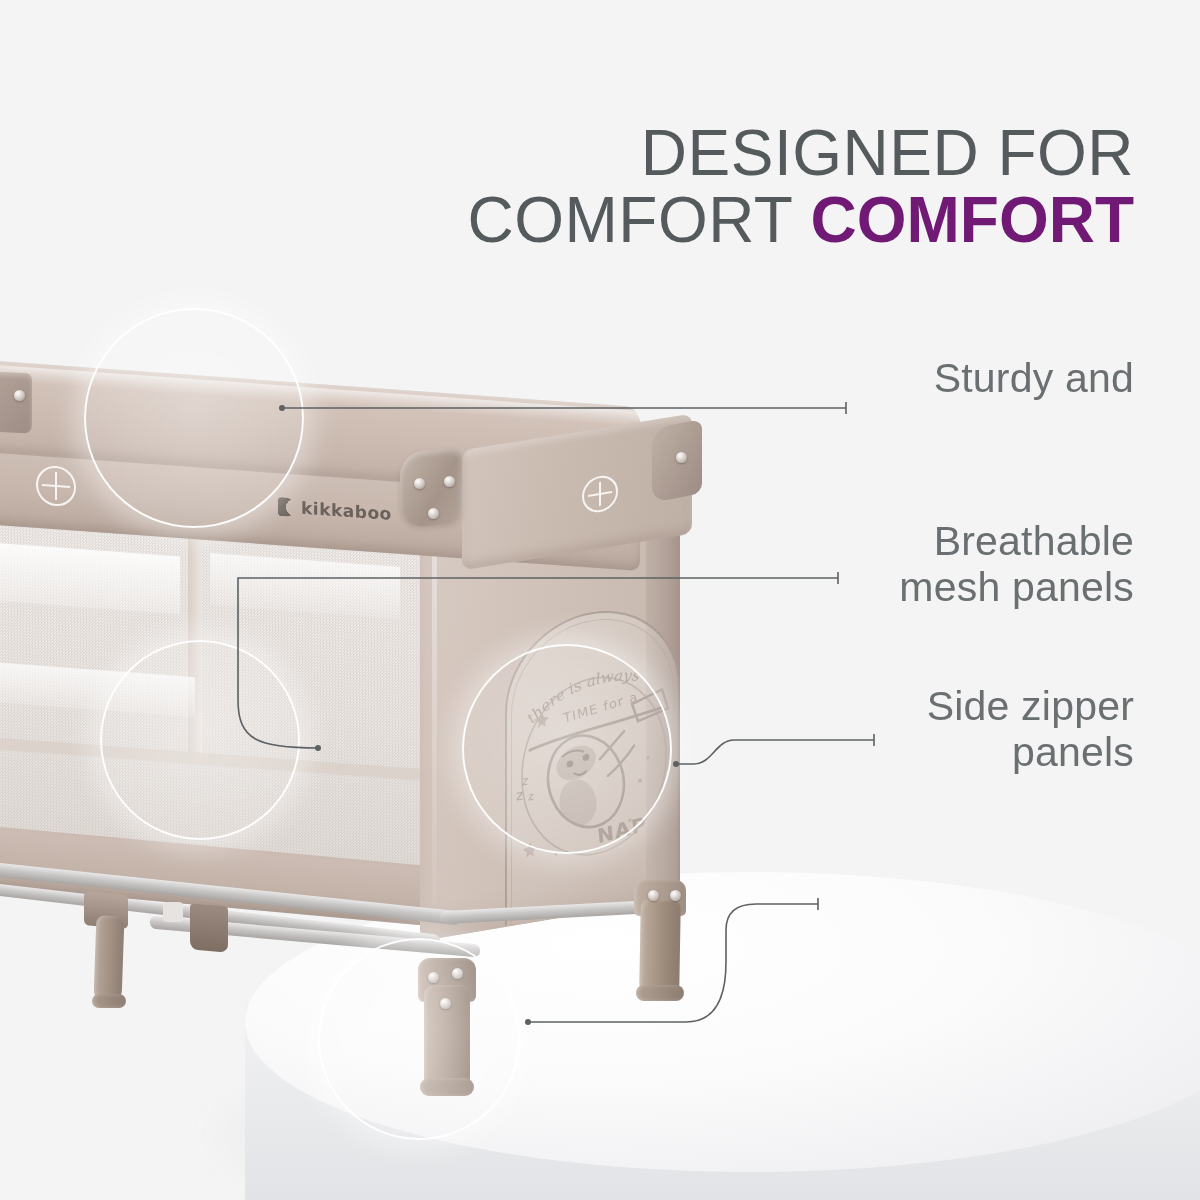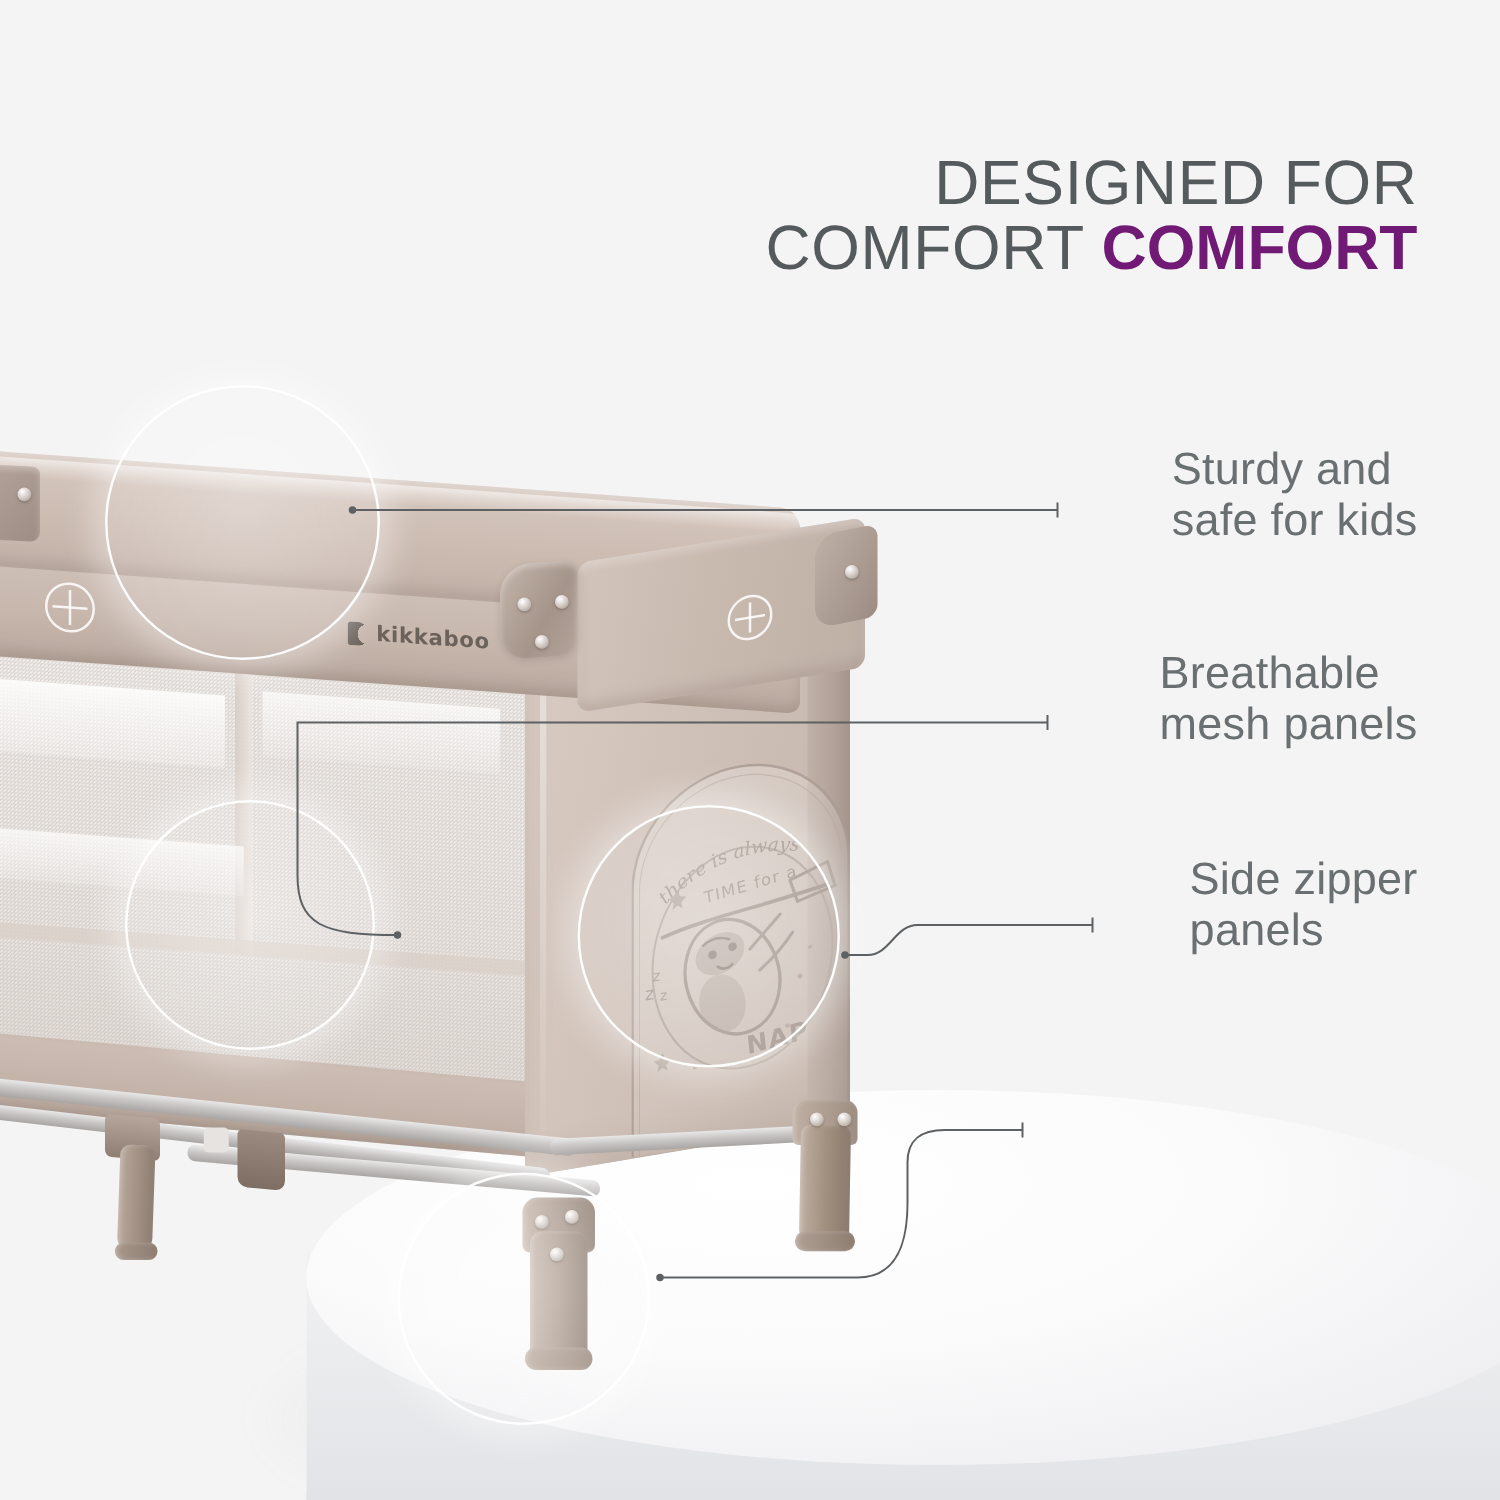--- a/index.html
+++ b/index.html
@@ -10,34 +10,34 @@
     overflow:hidden;
     position:relative;
   }
   #stage { position:absolute; inset:0; width:1200px; height:1200px; overflow:hidden; background:#f4f4f4; }
 
   
   #headline {
     position:absolute; right:66px; top:120px;
     text-align:right; line-height:1.04;
     color:#555a5c;
-    font-size:50px;
+    font-size:64px;
     font-weight:300;
     letter-spacing:0.5px;
     z-index:40;
   }
   #headline .l2 { display:block; }
   #headline .bold { font-weight:700; color:#701a75; letter-spacing:0px; }
 
   
   .feature {
     position:absolute;
-    text-align:left;
+    text-align:right;
     color:#6a6f71;
-    font-size:36px;
+    font-size:41px;
     font-weight:300;
     line-height:1.13;
     letter-spacing:0.2px;
     z-index:40;
     white-space:nowrap;
   }
   #feat0 { right:66px; top:355px; }
   #feat1 { right:66px; top:518px; }
   #feat2 { right:66px; top:683px; }
   #feat3 { right:66px; top:848px; }
@@ -443,21 +443,20 @@
     </g>
   </svg>
 
   <h1 id="headline">
     <span class="l1">DESIGNED FOR</span>
     <span class="l2"><span>COMFORT </span><span class="bold">COMFORT</span></span>
   </h1>
 
   <div id="feat0" class="feature">
     <div>Sturdy and</div>
-    <div>safe for kids</div>
   </div>
   <div id="feat1" class="feature">
     <div>Breathable</div>
     <div>mesh panels</div>
   </div>
   <div id="feat2" class="feature">
     <div>Side zipper</div>
     <div>panels</div>
   </div>
 

